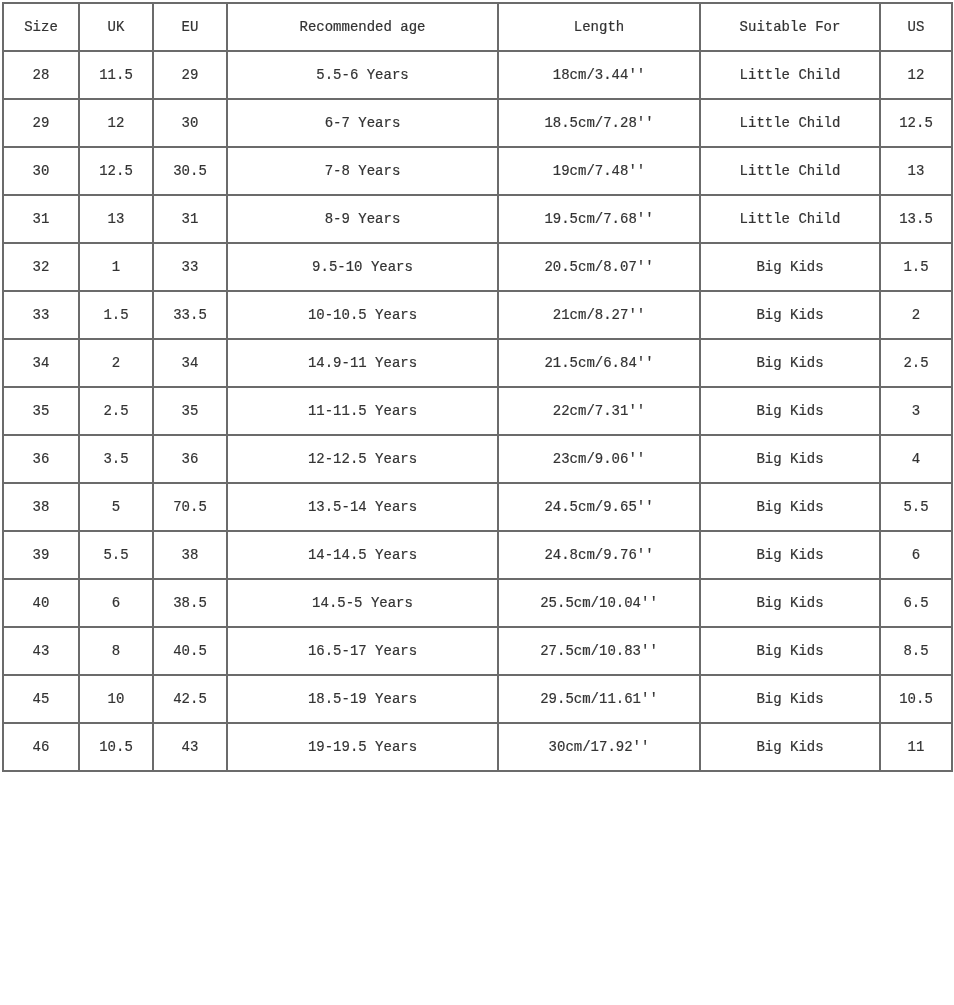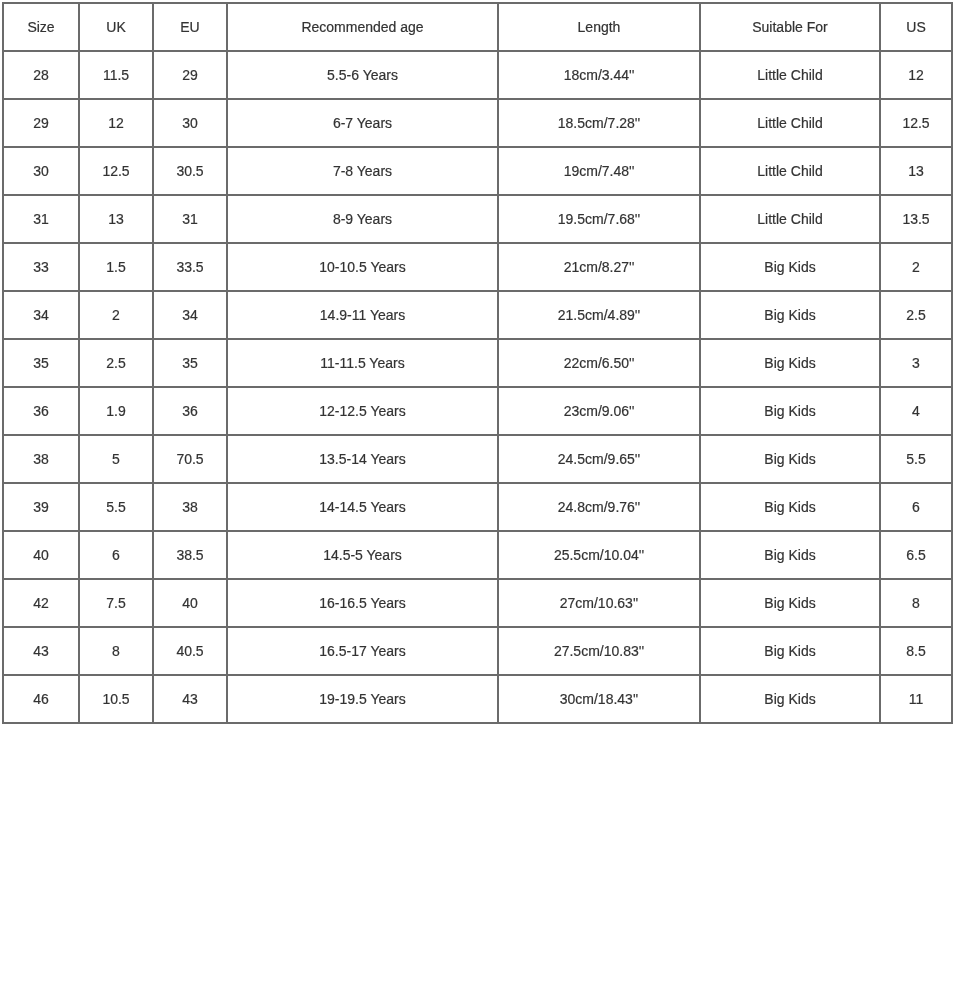--- a/index.html
+++ b/index.html
@@ -1,21 +1,21 @@
 <!DOCTYPE html>
 <html><head>
 <meta charset="utf-8">
 <style>
   html, body { margin: 0; padding: 0; background: #ffffff; }
   body { width: 954px; height: 1005px; overflow: hidden; }
   .wrap { position: absolute; left: 2px; top: 2px; }
   table.size-chart {
     border-collapse: collapse;
     table-layout: fixed;
-    font-family: Liberation Sans, sans-serif;
+    font-family: Liberation Mono, monospace;
     font-size: 14px;
     color: #333333;
   }
   table.size-chart td, table.size-chart th {
     border: 2px solid #6b6b6b;
     height: 46px;
     padding: 0;
     text-align: center;
     vertical-align: middle;
     font-weight: normal;
@@ -79,49 +79,58 @@
         <tr>
           <td>31</td>
           <td>13</td>
           <td>31</td>
           <td>8-9 Years</td>
           <td>19.5cm/7.68''</td>
           <td>Little Child</td>
           <td>13.5</td>
         </tr>
         <tr>
+          <td>32</td>
+          <td>1</td>
+          <td>33</td>
+          <td>9.5-10 Years</td>
+          <td>20.5cm/8.07''</td>
+          <td>Big Kids</td>
+          <td>1.5</td>
+        </tr>
+        <tr>
           <td>33</td>
           <td>1.5</td>
           <td>33.5</td>
           <td>10-10.5 Years</td>
           <td>21cm/8.27''</td>
           <td>Big Kids</td>
           <td>2</td>
         </tr>
         <tr>
           <td>34</td>
           <td>2</td>
           <td>34</td>
           <td>14.9-11 Years</td>
-          <td>21.5cm/4.89''</td>
+          <td>21.5cm/6.84''</td>
           <td>Big Kids</td>
           <td>2.5</td>
         </tr>
         <tr>
           <td>35</td>
           <td>2.5</td>
           <td>35</td>
           <td>11-11.5 Years</td>
-          <td>22cm/6.50''</td>
+          <td>22cm/7.31''</td>
           <td>Big Kids</td>
           <td>3</td>
         </tr>
         <tr>
           <td>36</td>
-          <td>1.9</td>
+          <td>3.5</td>
           <td>36</td>
           <td>12-12.5 Years</td>
           <td>23cm/9.06''</td>
           <td>Big Kids</td>
           <td>4</td>
         </tr>
         <tr>
           <td>38</td>
           <td>5</td>
           <td>70.5</td>
@@ -142,41 +151,41 @@
         <tr>
           <td>40</td>
           <td>6</td>
           <td>38.5</td>
           <td>14.5-5 Years</td>
           <td>25.5cm/10.04''</td>
           <td>Big Kids</td>
           <td>6.5</td>
         </tr>
         <tr>
-          <td>42</td>
-          <td>7.5</td>
-          <td>40</td>
-          <td>16-16.5 Years</td>
-          <td>27cm/10.63''</td>
-          <td>Big Kids</td>
-          <td>8</td>
-        </tr>
-        <tr>
           <td>43</td>
           <td>8</td>
           <td>40.5</td>
           <td>16.5-17 Years</td>
           <td>27.5cm/10.83''</td>
           <td>Big Kids</td>
           <td>8.5</td>
         </tr>
         <tr>
+          <td>45</td>
+          <td>10</td>
+          <td>42.5</td>
+          <td>18.5-19 Years</td>
+          <td>29.5cm/11.61''</td>
+          <td>Big Kids</td>
+          <td>10.5</td>
+        </tr>
+        <tr>
           <td>46</td>
           <td>10.5</td>
           <td>43</td>
           <td>19-19.5 Years</td>
-          <td>30cm/18.43''</td>
+          <td>30cm/17.92''</td>
           <td>Big Kids</td>
           <td>11</td>
         </tr>
       </tbody>
   </table>
 </div>
 
 </body></html>

